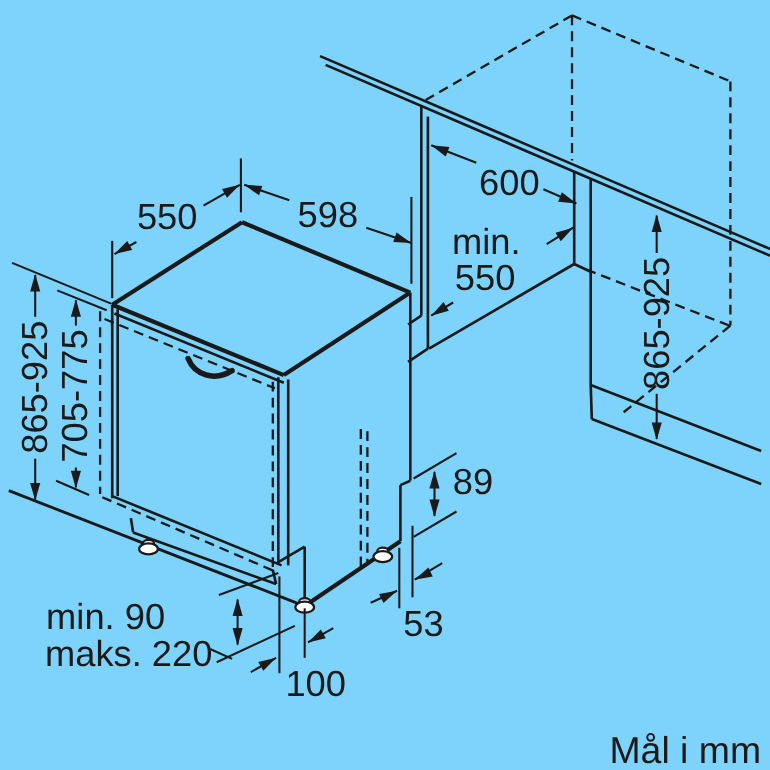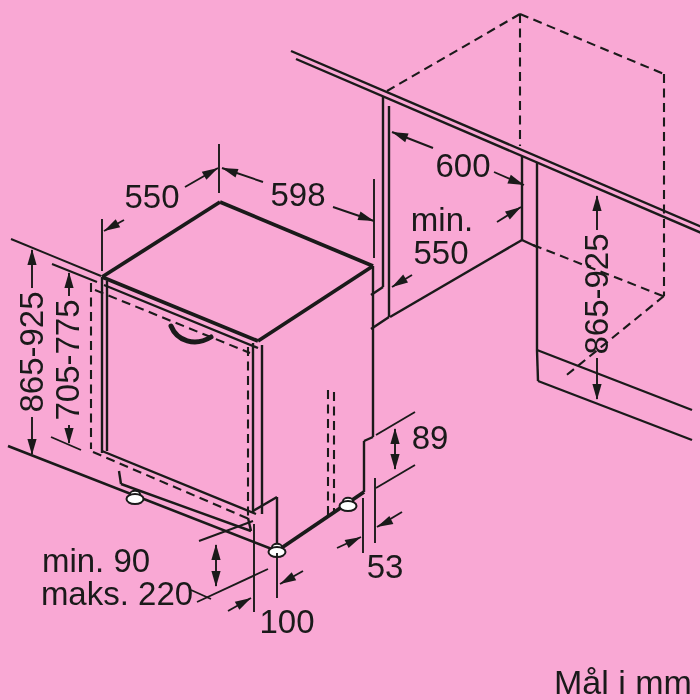--- a/index.html
+++ b/index.html
@@ -1,16 +1,16 @@
 <!DOCTYPE html>
 <html><head>
 <meta charset="utf-8">
 <style>
   html,body{margin:0;padding:0;background:#fff;}
-  .canvas{position:relative;width:700px;height:700px;background:#f9a8d4;overflow:hidden;
+  .canvas{position:relative;width:700px;height:700px;background:#7dd3fc;overflow:hidden;
           font-family:"Liberation Sans", sans-serif;}
   svg{position:absolute;left:0;top:0;}
   .ln{stroke:#1a1a1a;fill:none;}
   .thick{stroke-width:3.8;}
   .med{stroke-width:2.4;}
   .floor{stroke-width:2.6;}
   .dash{stroke-width:2.1;stroke-dasharray:9 5.5;}
   .dim{stroke-width:1.9;}
   .arrow{fill:#1a1a1a;stroke:none;}
   .foot{fill:#ffffff;stroke:#1a1a1a;stroke-width:2;}

